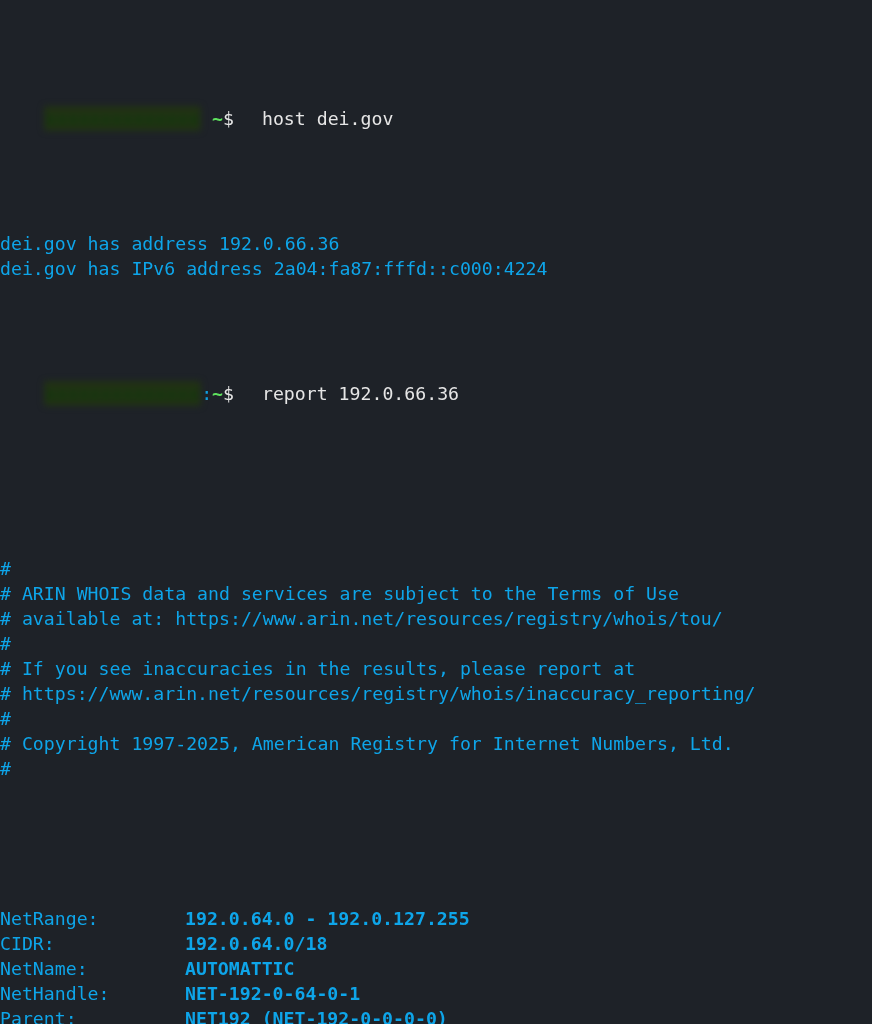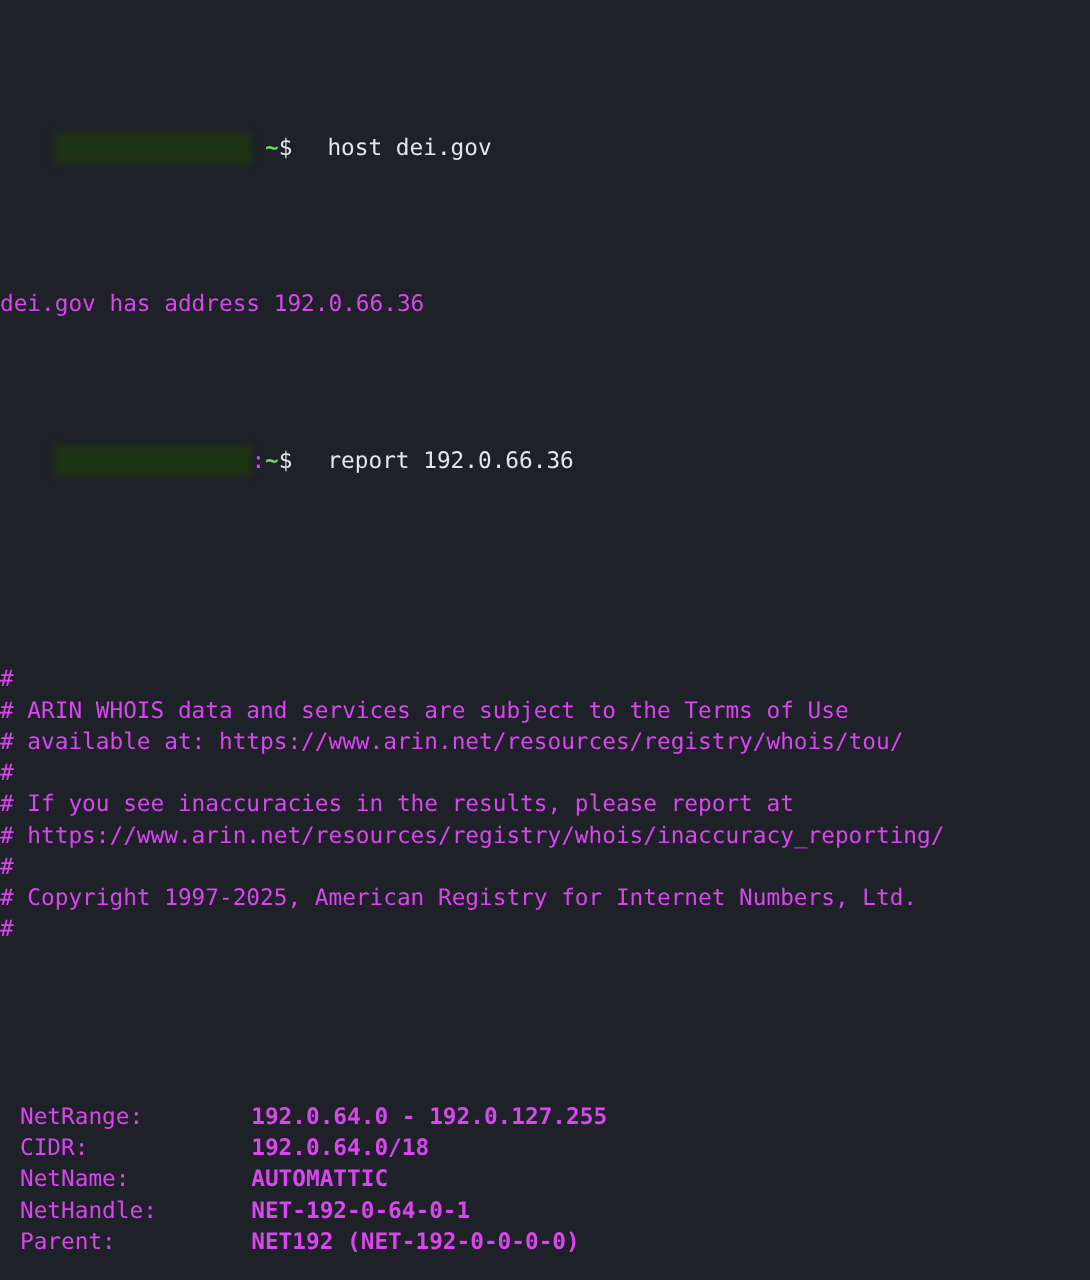--- a/index.html
+++ b/index.html
@@ -36,45 +36,44 @@
     font-weight: bold;
   }
   .prompt-dollar {
     color: #e6e6e6;
   }
   .cmd {
     color: #e6e6e6;
     margin-left: 17px;
   }
   .out {
-    color: #d946ef;
+    color: #0ea5e9;
   }
   .field-row {
     display: flex;
-    margin-left: 16px;
   }
   .field-label {
     width: 185px;
     flex: 0 0 185px;
   }
   .field-value {
     flex: 1 1 auto;
     font-weight: bold;
   }
 </style>
 </head>
 <body>
 
 <div class="term">
 
   <div class="line">
     <span class="prompt-host">xxxxxxxxxxxxxx</span><span class="prompt-cwd"> <span>~</span></span><span class="prompt-dollar"><span>$</span> </span><span class="cmd">host dei.gov</span>
   </div>
 
-  <div id="host-output"><div class="line out">dei.gov has address 192.0.66.36</div></div>
+  <div id="host-output"><div class="line out">dei.gov has address 192.0.66.36</div><div class="line out">dei.gov has IPv6 address 2a04:fa87:fffd::c000:4224</div></div>
 
   <div class="line">
     <span class="prompt-host">xxxxxxxxxxxxxx</span><span class="out">:</span><span class="prompt-cwd"><span>~</span></span><span class="prompt-dollar"><span>$</span> </span><span class="cmd">report 192.0.66.36</span>
   </div>
 
   <div id="whois-header"><div class="line out"></div><div class="line out"></div><div class="line out">#</div><div class="line out"># ARIN WHOIS data and services are subject to the Terms of Use</div><div class="line out"># available at: https://www.arin.net/resources/registry/whois/tou/</div><div class="line out">#</div><div class="line out"># If you see inaccuracies in the results, please report at</div><div class="line out"># https://www.arin.net/resources/registry/whois/inaccuracy_reporting/</div><div class="line out">#</div><div class="line out"># Copyright 1997-2025, American Registry for Internet Numbers, Ltd.</div><div class="line out">#</div><div class="line out"></div><div class="line out"></div></div>
 
   <div id="net-fields"><div class="line field-row out"><span class="field-label">NetRange:</span><span class="field-value">192.0.64.0 - 192.0.127.255</span></div><div class="line field-row out"><span class="field-label">CIDR:</span><span class="field-value">192.0.64.0/18</span></div><div class="line field-row out"><span class="field-label">NetName:</span><span class="field-value">AUTOMATTIC</span></div><div class="line field-row out"><span class="field-label">NetHandle:</span><span class="field-value">NET-192-0-64-0-1</span></div><div class="line field-row out"><span class="field-label">Parent:</span><span class="field-value">NET192 (NET-192-0-0-0-0)</span></div></div>
 
   

